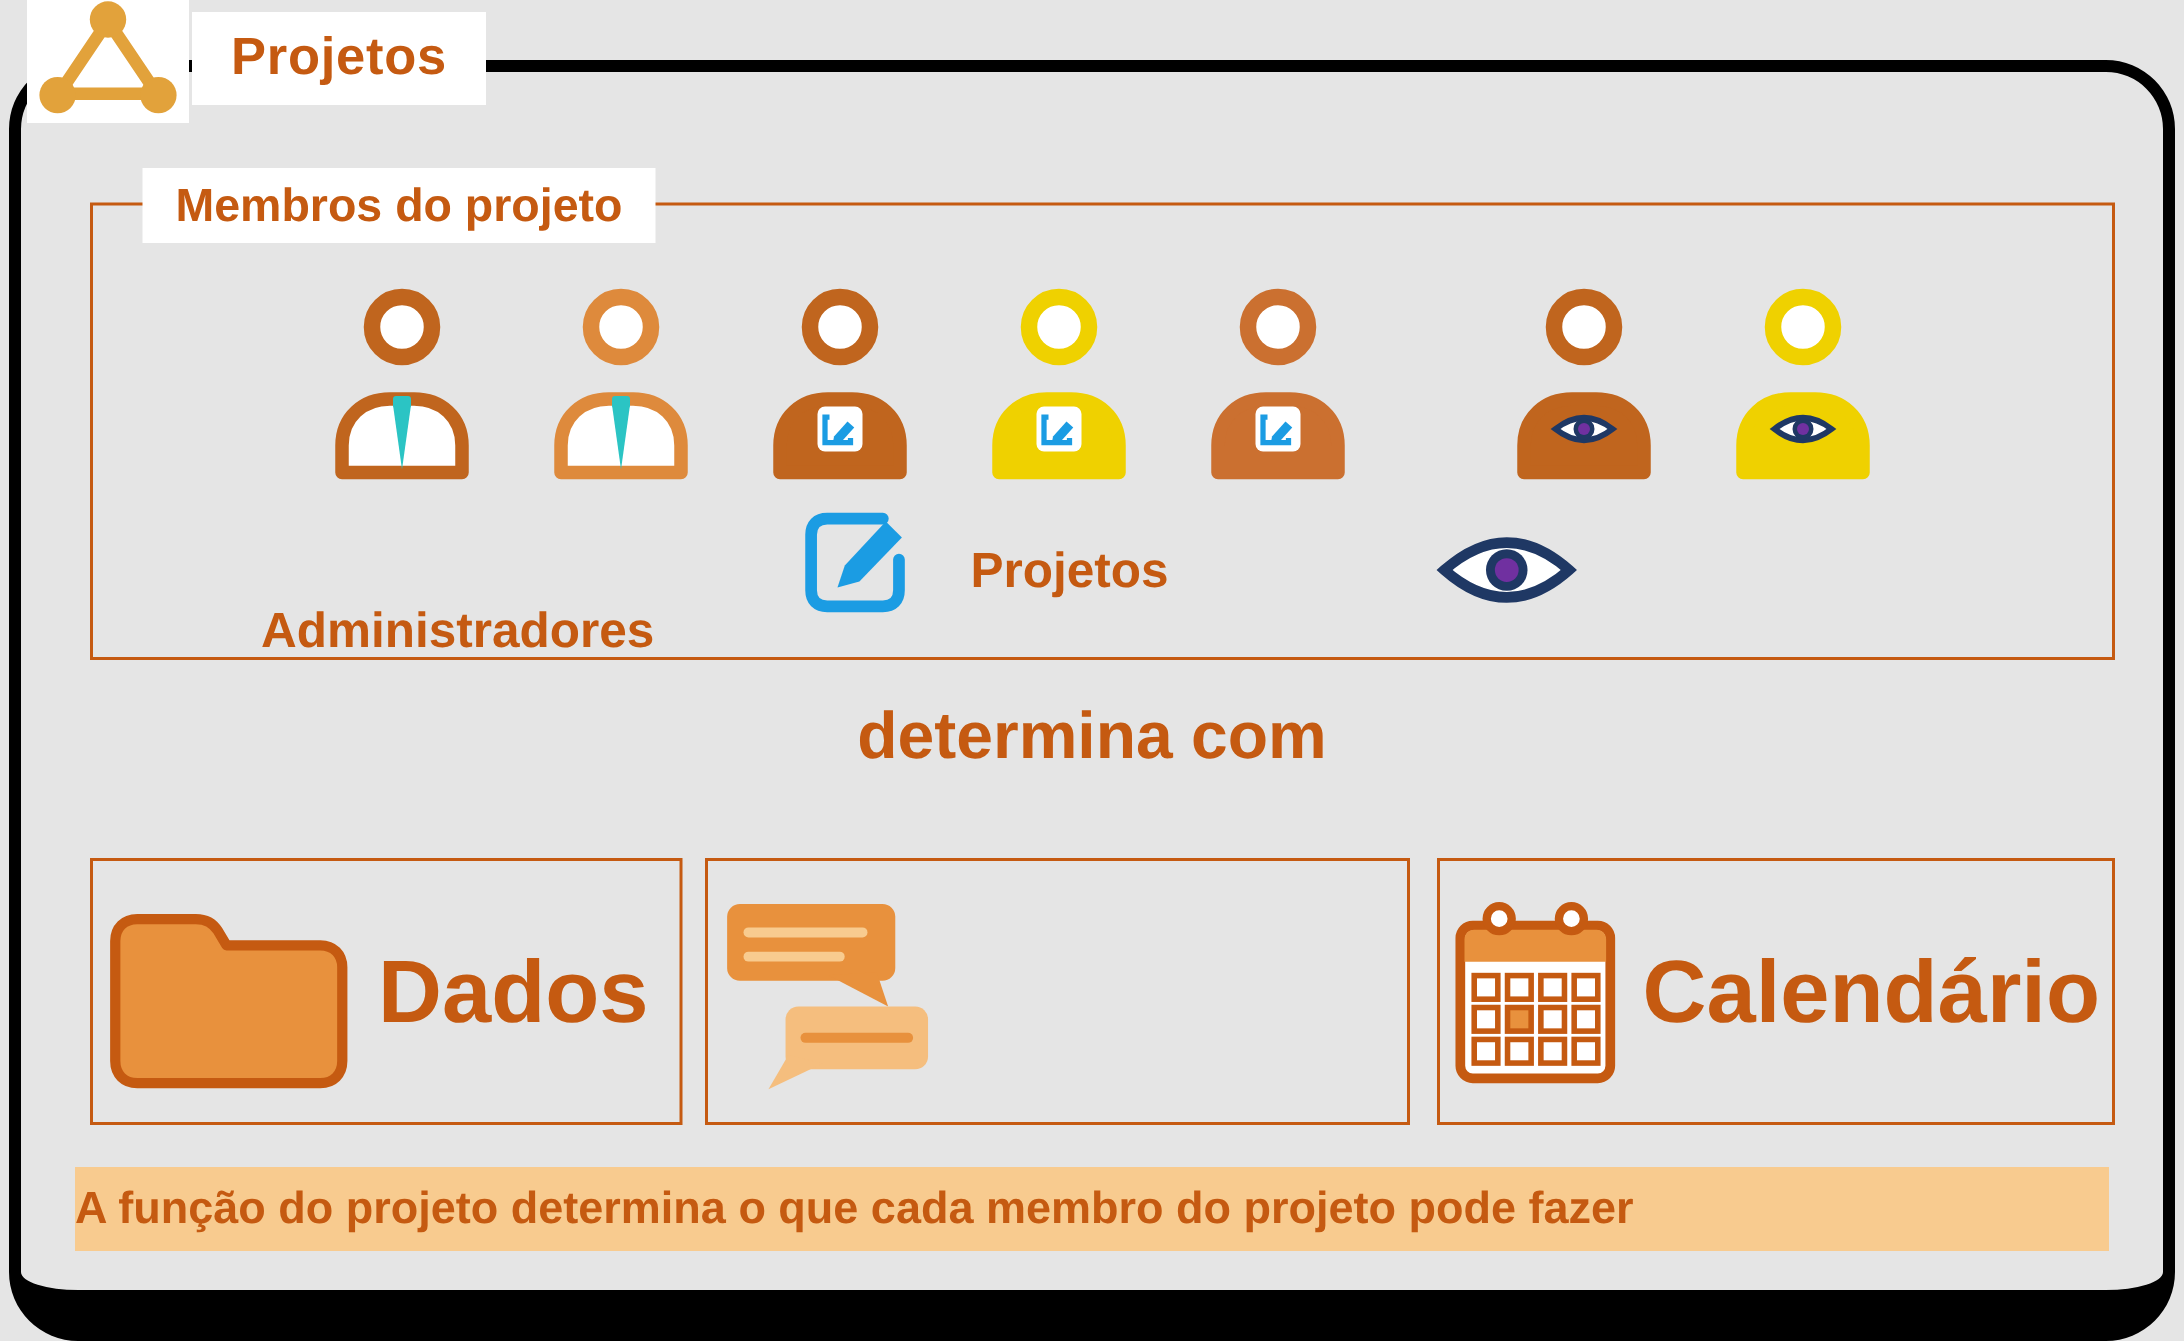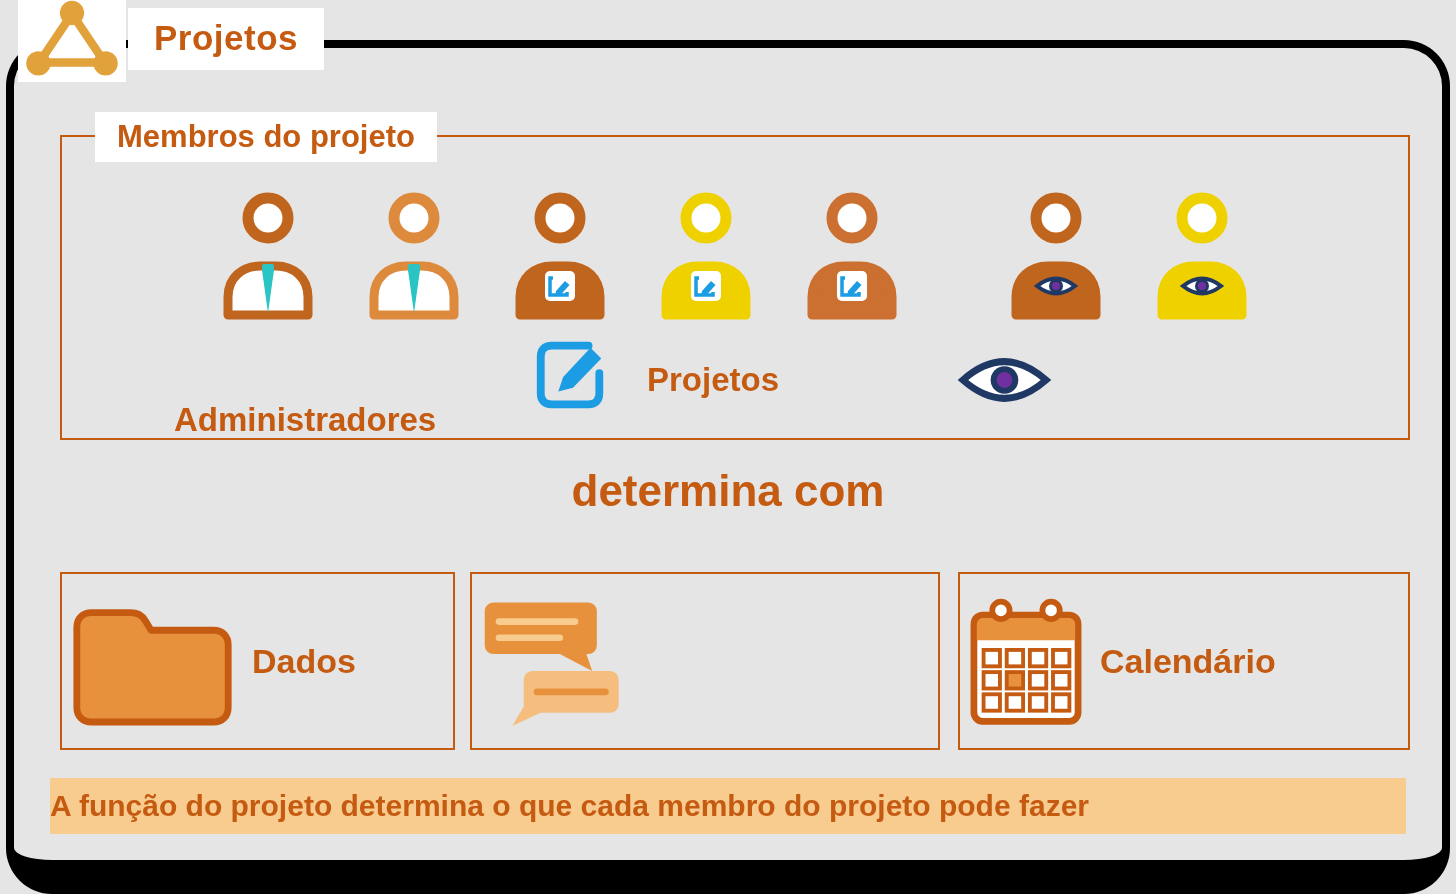--- a/index.html
+++ b/index.html
@@ -45,21 +45,21 @@
   .legend-eye-ic   { position:absolute; left:895px; top:212px; }
   .legend-viewers  { left:995px; top:218px; }
   .connector { position:absolute; left:0; width:100%; top:466px; text-align:center; font-size:44px; }
   .work-box {
     position:absolute; top:572px; height:178px; border:2px solid #C55A11; box-sizing:border-box;
     display:flex; align-items:center; gap:16px; padding:0 8px;
   }
   .work-box-dados { left:60px;  width:395px; }
   .work-box-disc  { left:470px; width:470px; }
   .work-box-cal   { left:958px; width:452px; }
-  .work-label { font-size:34px; white-space:nowrap; }
+  .work-label { font-size:59px; white-space:nowrap; }
   .footer {
     position:absolute; left:50px; top:778px; width:1356px; height:56px; background:#F8CB8F;
     display:flex; align-items:center; justify-content:flex-start; font-size:30px;
   }
 </style>
 </head>
 <body>
 
 <div class="canvas">
 

